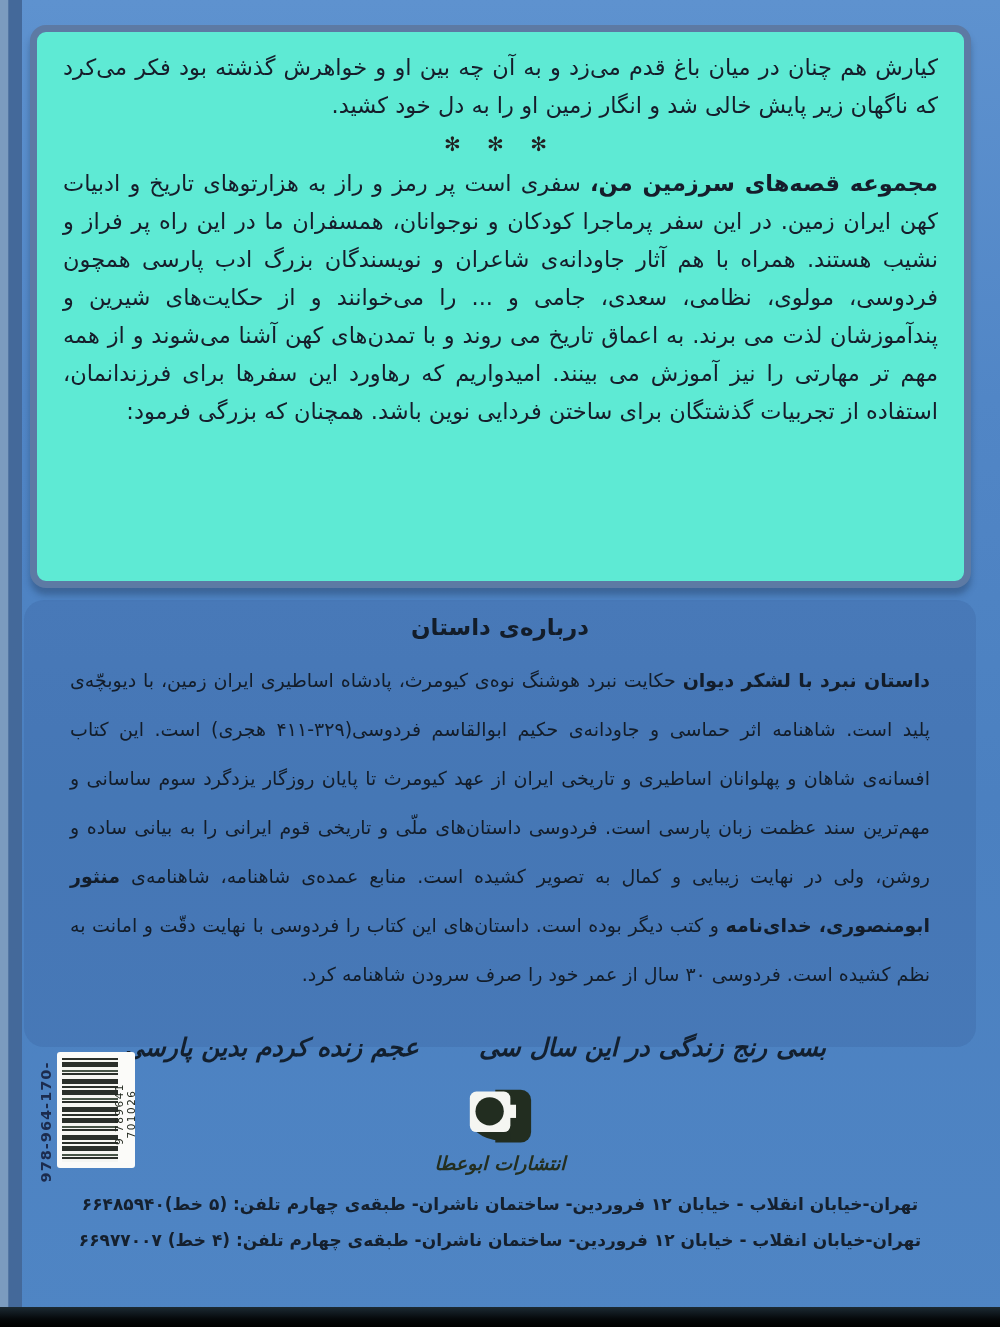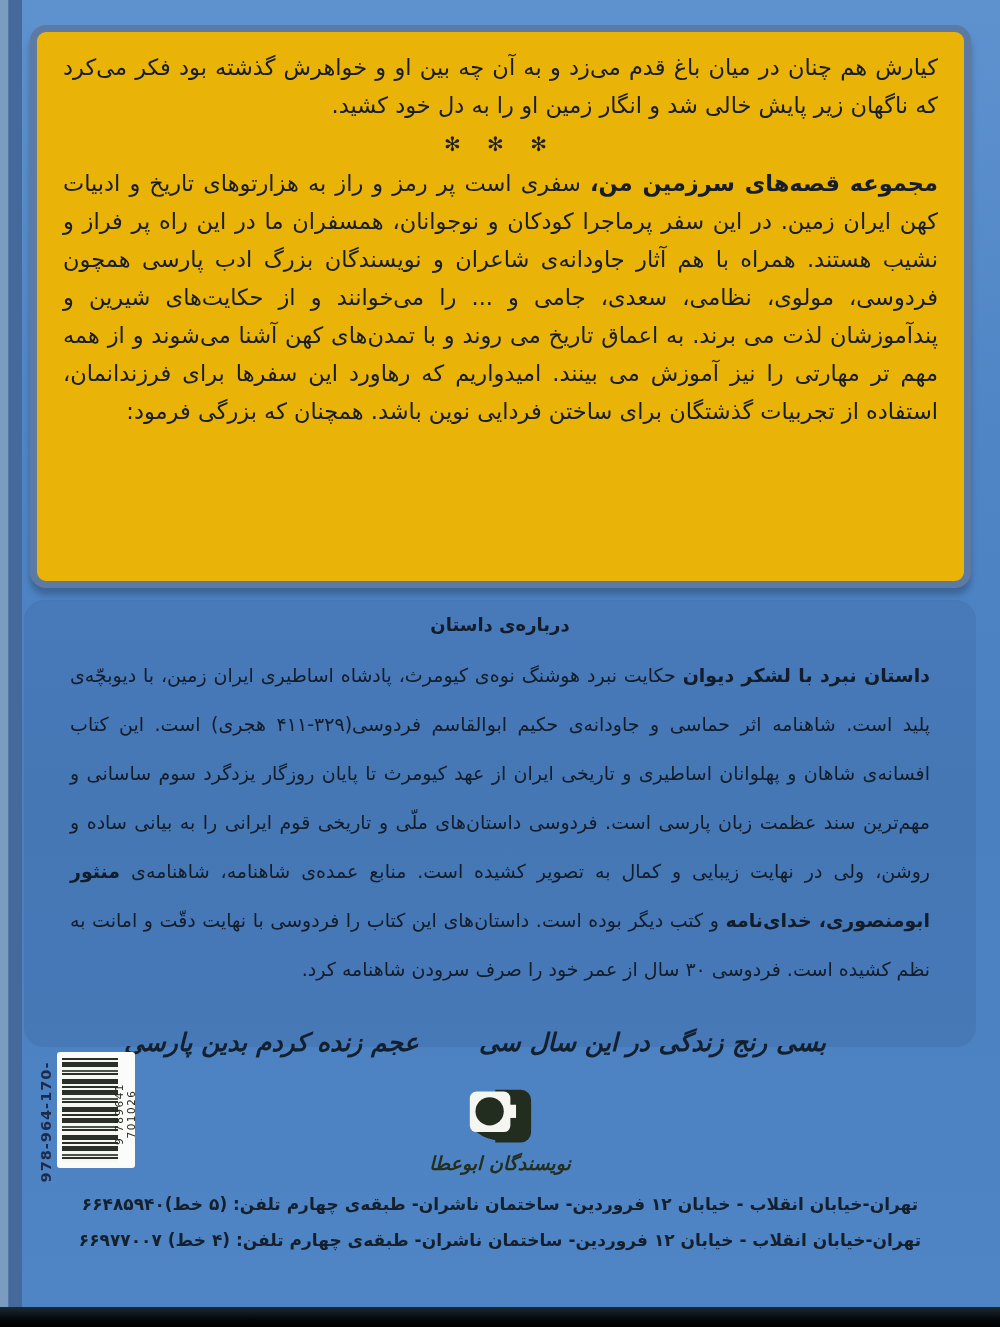--- a/index.html
+++ b/index.html
@@ -12,41 +12,41 @@
     position:absolute;left:0;top:0;width:22px;height:1327px;
     background:linear-gradient(90deg,#7b9bbf 0%,#7b9bbf 35%,#44699a 40%,#44699a 100%);
   }
   .bottom-edge{
     position:absolute;left:0;bottom:0;width:1000px;height:20px;
     background:linear-gradient(180deg,#1c2a33 0%,#05080a 60%,#000 100%);
   }
   
   .synopsis-box{
     position:absolute;left:30px;top:25px;width:941px;height:563px;
-    background:#eab308;border:7px solid #5d7aa4;border-radius:16px;
+    background:#5eead4;border:7px solid #5d7aa4;border-radius:16px;
     box-shadow:0 7px 6px rgba(25,45,75,.35);
     box-sizing:border-box;padding:16px 26px 10px 26px;
     direction:rtl;color:#161d2b;
   }
   .synopsis-box p{
     margin:0;font-size:22.5px;line-height:38px;text-align:justify;
   }
   .synopsis-box .sep{
     text-align:center;font-size:20px;line-height:40px;color:#222;letter-spacing:10px;
   }
   .bold{font-weight:700;}
   
   .about-panel{
     position:absolute;left:24px;top:600px;width:952px;height:447px;
     background:rgba(18,42,84,0.10);border-radius:20px;
     box-sizing:border-box;padding:14px 30px 0 30px;
     direction:rtl;color:#131d2a;
   }
   .about-title{
-    text-align:center;font-weight:700;font-size:18px;margin:0 0 10px 0;
+    text-align:center;font-weight:700;font-size:23px;margin:0 0 10px 0;
   }
   .about-text{
     margin:16px;font-size:19px;line-height:49px;text-align:justify;
   }
   .verse{
     display:flex;justify-content:space-between;direction:rtl;
     padding:18px 120px 0 70px;font-size:25px;font-weight:700;font-style:italic;
     color:#13202f;
   }
   
@@ -112,21 +112,21 @@
 </div>
 
 <div class="publisher">
   <svg width="66" height="58" viewBox="0 0 70 60">
     <path d="M30 1 h27 a11 11 0 0 1 11 11 v34 a11 11 0 0 1 -11 11 h-27 z" fill="#222d20"></path>
     <rect x="3" y="3" width="43" height="43" rx="7" fill="#f5f6f2"></rect>
     <circle cx="24" cy="24" r="15" fill="#222d20"></circle>
     <rect x="40" y="17" width="12" height="14" fill="#f5f6f2"></rect>
     <path d="M10 46 q15 12 36 8 l0 -8 z" fill="#222d20"></path>
   </svg>
-  <div class="publisher-name">نویسندگان ابوعطا</div>
+  <div class="publisher-name">انتشارات ابوعطا</div>
 </div>
 
 <div class="contact">
   <p class="line">تهران-خیابان انقلاب - خیابان ۱۲ فروردین- ساختمان ناشران- طبقه‌ی چهارم  تلفن:  (۵ خط)۶۶۴۸۵۹۴۰</p>
   <p class="line">تهران-خیابان انقلاب - خیابان ۱۲ فروردین- ساختمان ناشران- طبقه‌ی چهارم تلفن: (۴ خط) ۶۶۹۷۷۰۰۷</p>
 
 </div>
 
 <div class="bottom-edge"></div>
 

